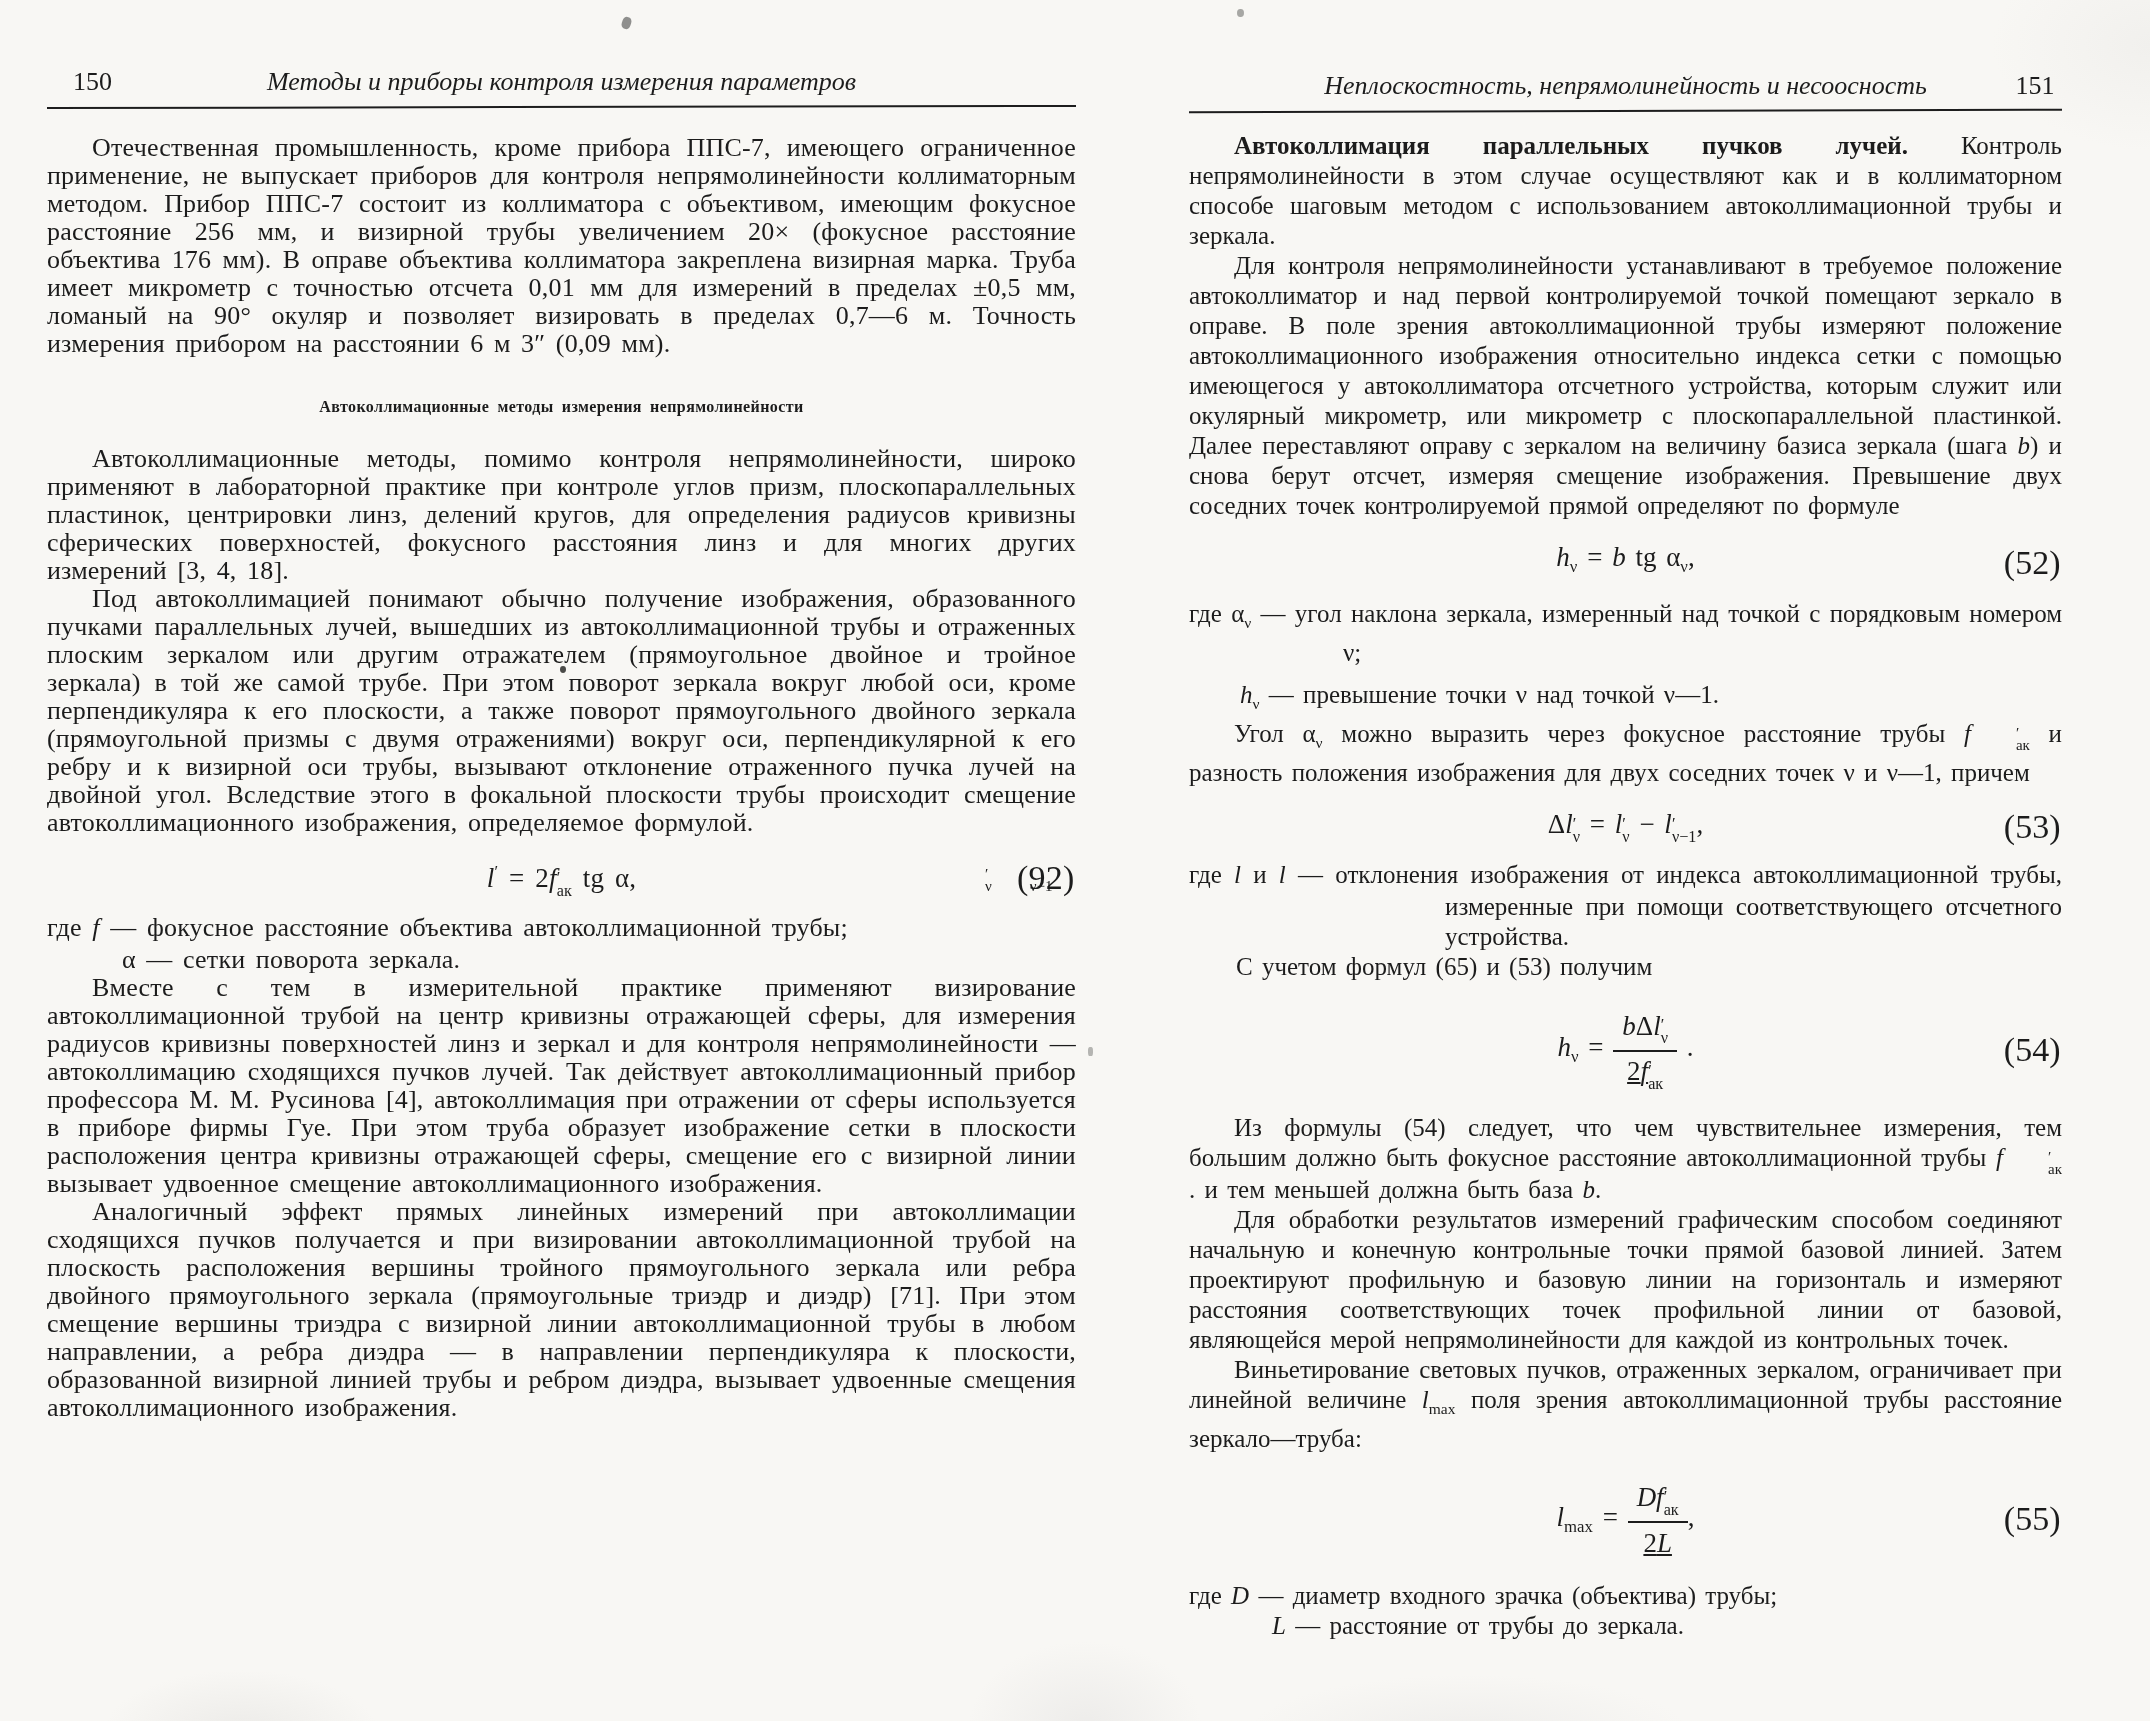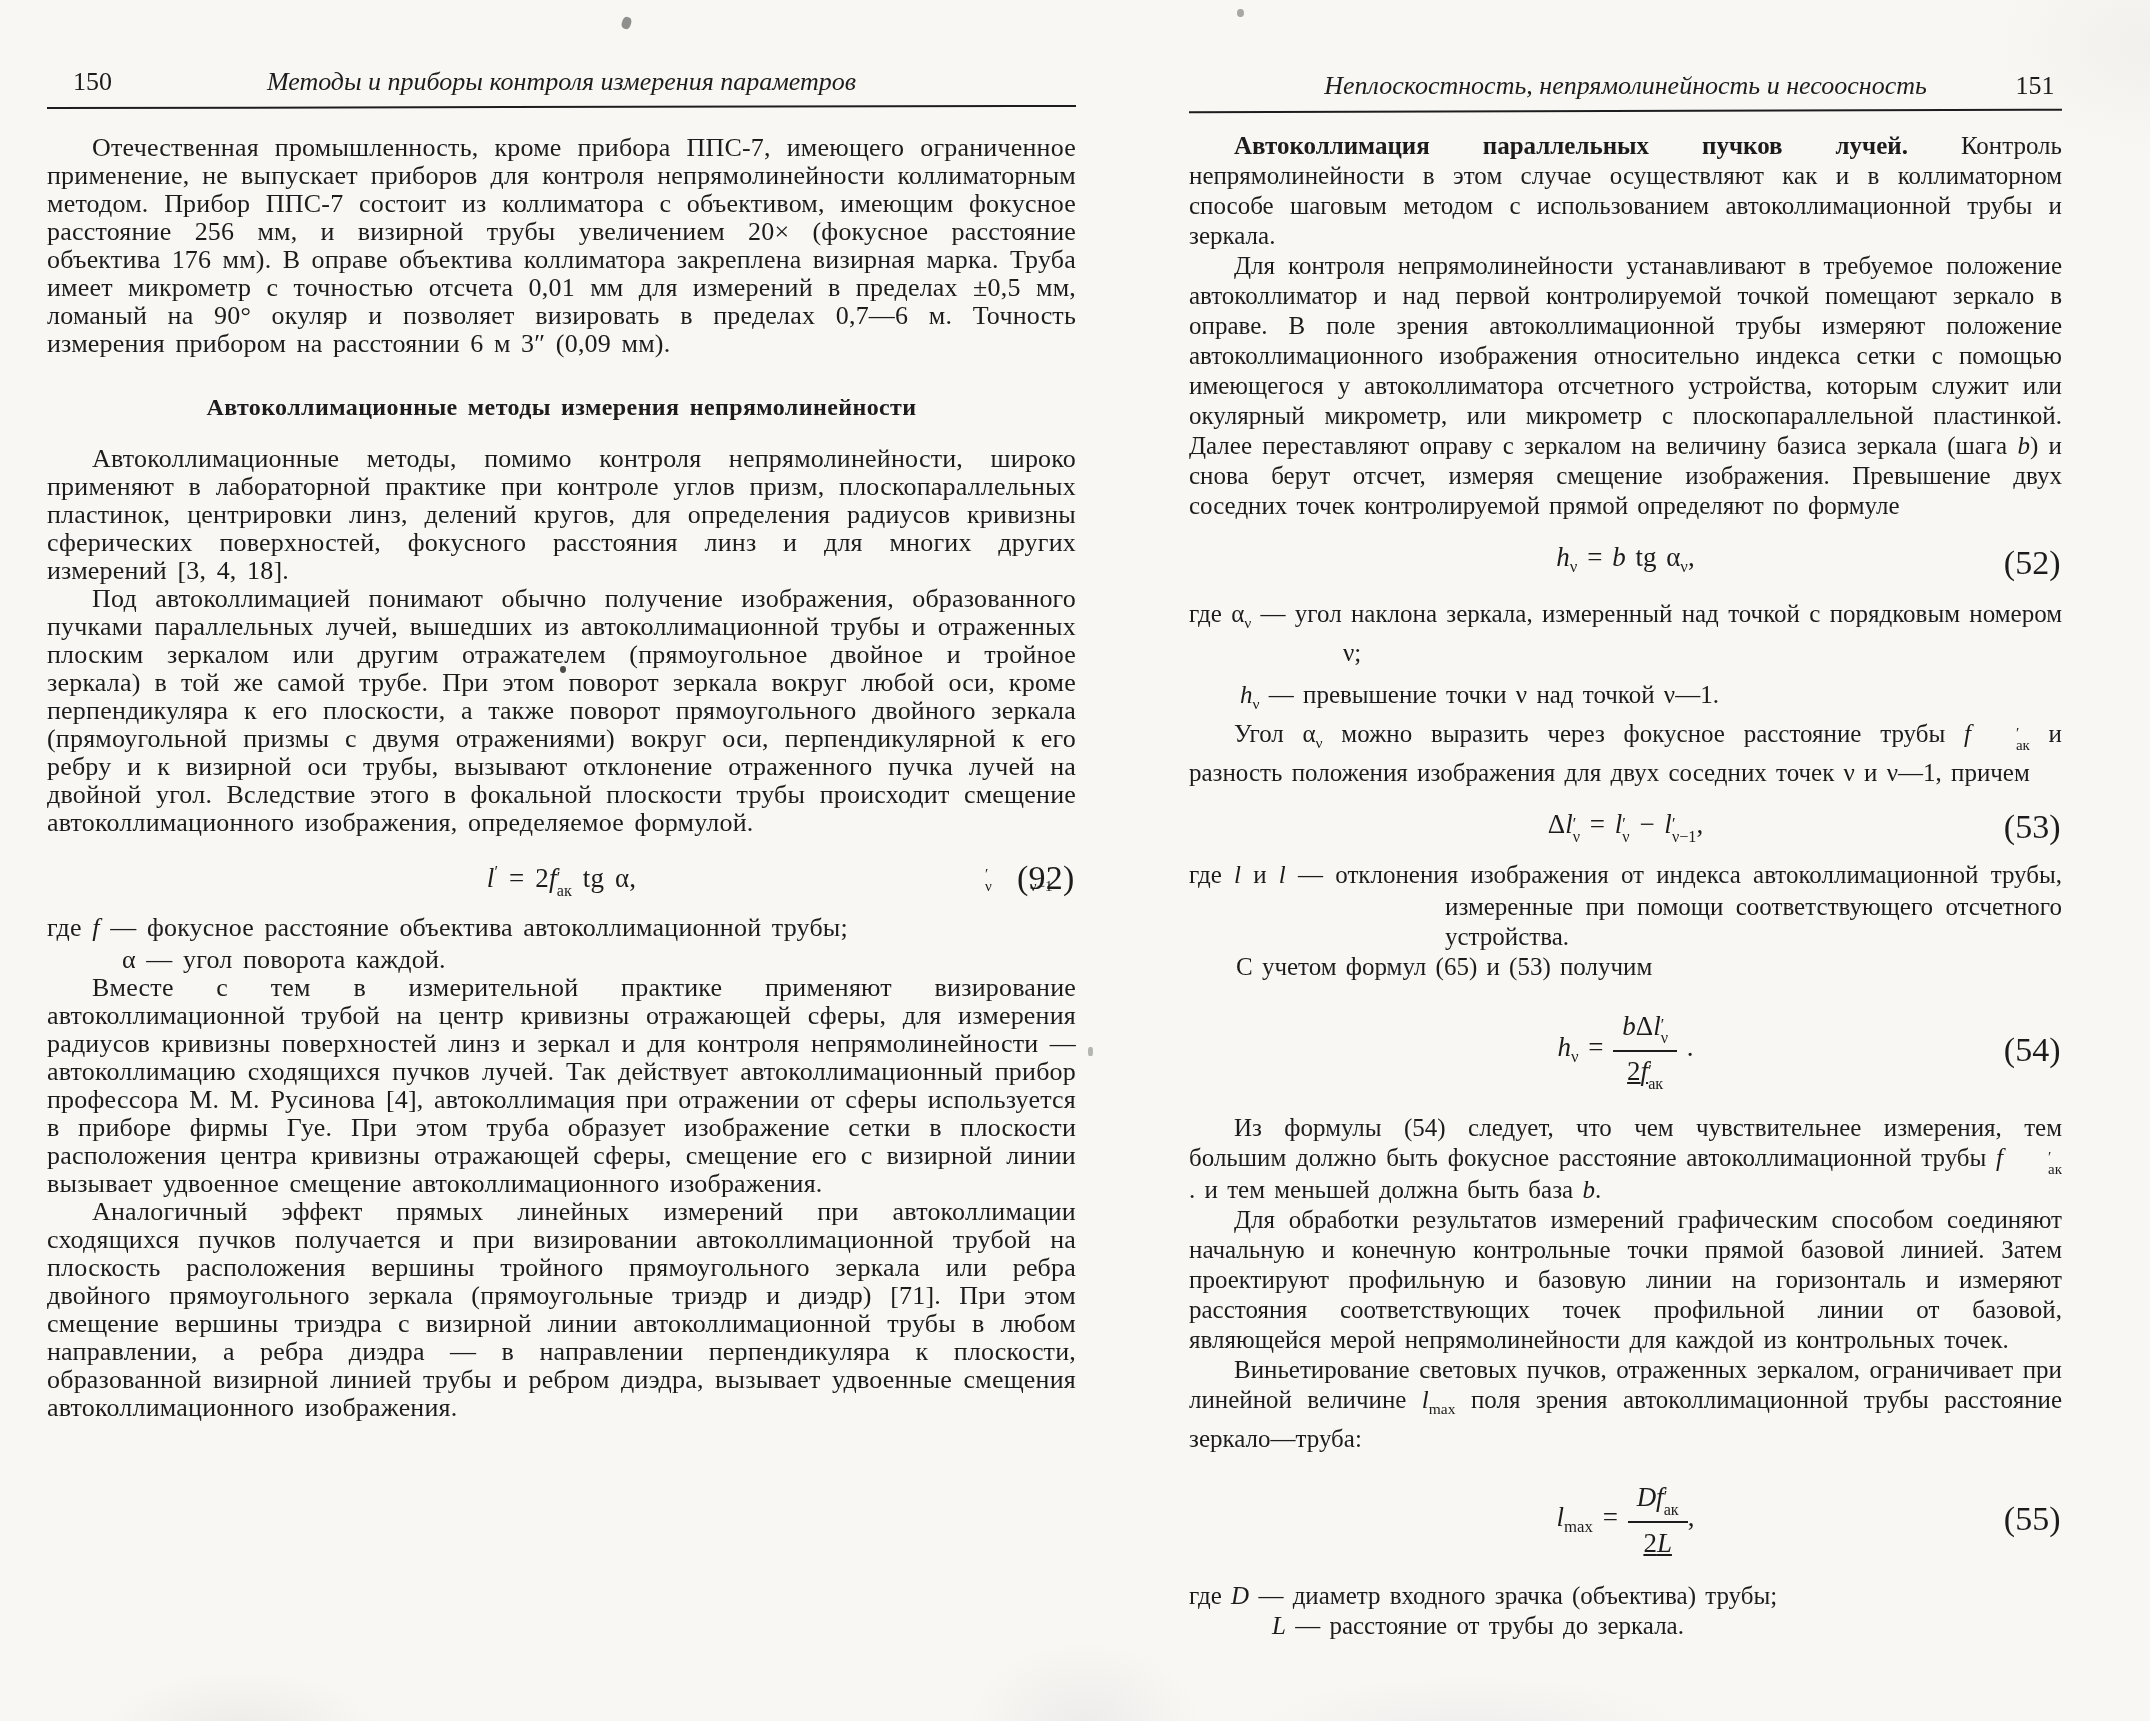--- a/index.html
+++ b/index.html
@@ -25,21 +25,21 @@
   .pg-num-left{left:26px;}
   .pg-num-right{right:7.5px;}
   .rule{height:2.3px;background:#1d1d1d;}
   .rule-left{transform:rotate(-0.12deg);}
   .rule-right{height:1.9px;transform:rotate(-0.18deg);}
 
   .body{text-align:justify;}
   .body-left{margin-top:26px;font-size:26px;line-height:28px;letter-spacing:0.2px;word-spacing:3.8px;}
   .body-right{margin-top:19.6px;font-size:25px;line-height:30px;word-spacing:3px;}
   p{margin:0;text-indent:45px;}
-  .sect-heading{font-weight:bold;font-size:24px;text-align:center;text-indent:0;margin:35px 0 24px;letter-spacing:0.4px;}
+  .sect-heading{font-weight:bold;font-size:16px;text-align:center;text-indent:0;margin:35px 0 24px;letter-spacing:0.4px;}
 
   .formula-row{position:relative;text-align:center;text-indent:0;margin:21px 0 16.6px;font-size:27px;}
   .formula-row.tall{margin:27px 0 22.6px;}
   .fnum{position:absolute;right:1.5px;top:50%;transform:translateY(-50%);font-size:34px;}
 
   .where{text-indent:0;}
   .hang215{padding-left:162px;text-indent:-162px;}
   .hang205{padding-left:154px;text-indent:-154px;}
   .hang340{padding-left:256px;text-indent:-256px;}
   .ind100{padding-left:75px;}
@@ -76,21 +76,21 @@
     <div class="body body-left">
       <p>Отечественная промышленность, кроме прибора ППС-7, имеющего ограниченное применение, не выпускает приборов для контроля непрямолинейности коллиматорным методом. Прибор ППС-7 состоит из коллиматора с объективом, имеющим фокусное расстояние 256 мм, и визирной трубы увеличением 20× (фокусное расстояние объектива 176 мм). В оправе объектива коллиматора закреплена визирная марка. Труба имеет микрометр с точностью отсчета 0,01 мм для измерений в пределах ±0,5 мм, ломаный на 90° окуляр и позволяет визировать в пределах 0,7—6 м. Точность измерения прибором на расстоянии 6 м 3″ (0,09 мм).</p>
       <div class="sect-heading">Автоколлимационные методы измерения непрямолинейности</div>
       <p>Автоколлимационные методы, помимо контроля непрямолинейности, широко применяют в лабораторной практике при контроле углов призм, плоскопараллельных пластинок, центрировки линз, делений кругов, для определения радиусов кривизны сферических поверхностей, фокусного расстояния линз и для многих других измерений [3, 4, 18].</p>
       <p>Под автоколлимацией понимают обычно получение изображения, образованного пучками параллельных лучей, вышедших из автоколлимационной трубы и отраженных плоским зеркалом или другим отражателем (прямоугольное двойное и тройное зеркала) в той же самой трубе. При этом поворот зеркала вокруг любой оси, кроме перпендикуляра к его плоскости, а также поворот прямоугольного двойного зеркала (прямоугольной призмы с двумя отражениями) вокруг оси, перпендикулярной к его ребру и к визирной оси трубы, вызывают отклонение отраженного пучка лучей на двойной угол. Вследствие этого в фокальной плоскости трубы происходит смещение автоколлимационного изображения, определяемое формулой.</p>
       <div class="formula-row">
         <span><i>l</i><sup>′</sup> = 2<i>f</i><span class="st"><span>′</span><span>ак</span></span>&nbsp;tg&nbsp;α,</span>
         <span class="fnum">(92)</span>
       </div>
       <div class="where hang215">где <i>f</i><span class="st"><span>′</span><span>ак</span></span> — фокусное расстояние объектива автоколлимационной трубы;</div>
-      <div class="where ind100">α — угол поворота каждой.</div>
+      <div class="where ind100">α — сетки поворота зеркала.</div>
       <p>Вместе с тем в измерительной практике применяют визирование автоколлимационной трубой на центр кривизны отражающей сферы, для измерения радиусов кривизны поверхностей линз и зеркал и для контроля непрямолинейности — автоколлимацию сходящихся пучков лучей. Так действует автоколлимационный прибор профессора М. М. Русинова [4], автоколлимация при отражении от сферы используется в приборе фирмы Гуе. При этом труба образует изображение сетки в плоскости расположения центра кривизны отражающей сферы, смещение его с визирной линии вызывает удвоенное смещение автоколлимационного изображения.</p>
       <p>Аналогичный эффект прямых линейных измерений при автоколлимации сходящихся пучков получается и при визировании автоколлимационной трубой на плоскость расположения вершины тройного прямоугольного зеркала или ребра двойного прямоугольного зеркала (прямоугольные триэдр и диэдр) [71]. При этом смещение вершины триэдра с визирной линии автоколлимационной трубы в любом направлении, а ребра диэдра — в направлении перпендикуляра к плоскости, образованной визирной линией трубы и ребром диэдра, вызывает удвоенные смещения автоколлимационного изображения.</p>
     </div>
   </div>
 
   <div class="col col-right">
     <div class="pg-header">
       <span>Неплоскостность, непрямолинейность и несоосность</span>
       <span class="pg-num pg-num-right">151</span>
     </div>

